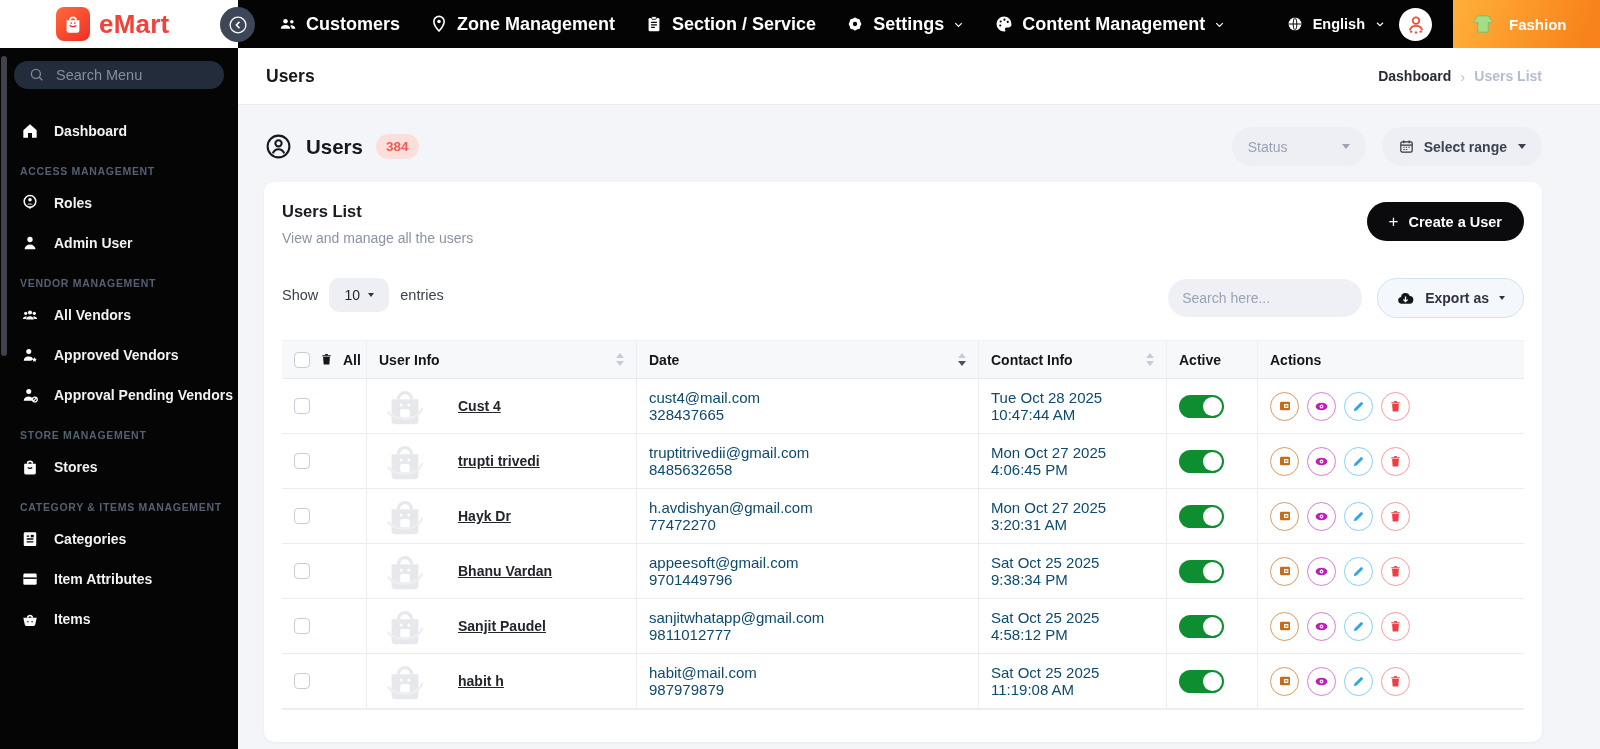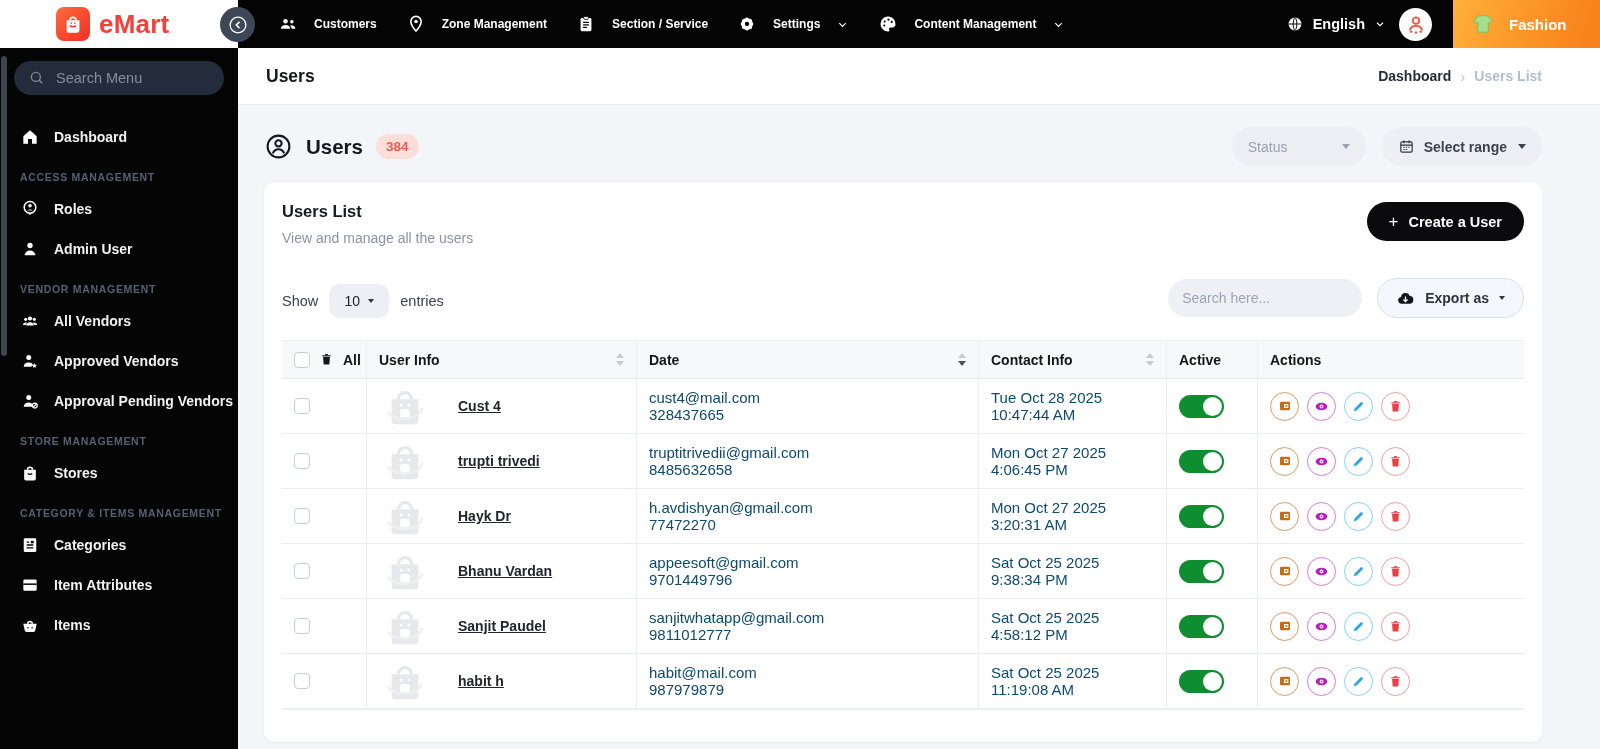--- a/index.html
+++ b/index.html
@@ -10,31 +10,31 @@
   }
   svg { display:block; }
 
   
   .topbar { position:absolute; top:0; left:0; right:0; height:48px; background:#040405; display:flex; align-items:center; z-index:5; }
   .brand { width:238px; height:48px; background:#fff; display:flex; align-items:center; gap:9px; padding-left:56px; flex:0 0 auto; }
   .brand-logo { width:34px; height:34px; border-radius:8px; background:linear-gradient(140deg,#ff6a3c,#ef2f26); display:flex; align-items:center; justify-content:center; }
   .brand-name { font-size:26px; font-weight:700; color:#f2413a; letter-spacing:.2px; }
   .collapse-btn { position:absolute; left:220px; top:7px; width:35px; height:35px; border-radius:50%; background:#3d4757; display:flex; align-items:center; justify-content:center; cursor:pointer; z-index:6; }
   .nav-items { display:flex; align-items:center; gap:29px; margin-left:40px; }
-  .nav-item { display:flex; align-items:center; gap:16px; color:#fff; font-size:12px; font-weight:600; cursor:pointer; white-space:nowrap; }
+  .nav-item { display:flex; align-items:center; gap:8px; color:#fff; font-size:18px; font-weight:600; cursor:pointer; white-space:nowrap; }
   .nav-right { margin-left:auto; display:flex; align-items:center; gap:13px; }
   .lang { display:flex; align-items:center; gap:9px; color:#fff; font-size:14.5px; font-weight:600; cursor:pointer; }
   .avatar { width:33px; height:33px; border-radius:50%; background:#fff; display:flex; align-items:center; justify-content:center; cursor:pointer; margin-right:8px; }
   .store-block { width:147px; height:48px; background:linear-gradient(110deg,#ffb03a 0%,#f8821b 90%); display:flex; align-items:center; gap:12px; padding-left:16px; cursor:pointer; }
   .store-name { color:#fff; font-size:15px; font-weight:700; }
 
   
   .sidebar { position:absolute; top:48px; left:0; bottom:0; width:238px; background:#050506; padding:13px 14px 0 14px; }
   .sb-scroll { position:absolute; left:1px; top:8px; width:6px; height:300px; border-radius:3px; background:#3f434b; }
-  .sb-search { height:34px; border-radius:19px; background:#222c3a; display:flex; align-items:center; gap:10px; padding:0 14px; margin-bottom:22px; }
+  .sb-search { height:28px; border-radius:19px; background:#222c3a; display:flex; align-items:center; gap:10px; padding:0 14px; margin-bottom:22px; }
   .sb-search input { background:transparent; border:none; outline:none; color:#aeb6c6; font-size:14.5px; font-family:"Liberation Sans",sans-serif; width:150px; }
   .sb-search input::placeholder { color:#848e9f; }
   .sb-item { display:flex; align-items:center; gap:14px; color:#f2f2f2; font-size:14px; font-weight:600; padding:10px 6px; border-radius:6px; cursor:pointer; white-space:nowrap; }
   .sb-label { font-size:10.5px; font-weight:700; letter-spacing:.7px; color:#556070; margin:14px 6px 6px 6px; white-space:nowrap; }
   .sb-icon { width:20px; height:20px; flex:0 0 auto; }
 
   
   .main { position:absolute; left:238px; top:48px; right:0; bottom:0; overflow:hidden; }
   .pagebar { height:57px; background:#fff; border-bottom:1px solid #eaedf3; display:flex; align-items:center; padding:0 58px 0 28px; }
   .page-title { font-size:17.5px; font-weight:700; color:#17181d; }
@@ -55,21 +55,21 @@
   .caret-grey { width:0;height:0;border-left:4px solid transparent;border-right:4px solid transparent;border-top:5px solid #9aa3b4; }
   .caret-dark { width:0;height:0;border-left:4px solid transparent;border-right:4px solid transparent;border-top:5px solid #3b4250; margin-left:2px;}
 
   .card { margin-top:16px; background:#fff; border-radius:10px; box-shadow:0 1px 3px rgba(25,39,70,.05); padding:20px 18px; height:560px; }
   .card-head { display:flex; align-items:flex-start; }
   .card-title { font-size:16.5px; font-weight:700; color:#191a20; }
   .card-sub { font-size:14px; color:#8b93a3; margin-top:9px; }
   .create-btn { margin-left:auto; background:#0b0b0e; color:#fff; border:none; border-radius:21px; height:39px; padding:0 22px; font-size:14.5px; font-weight:600; font-family:"Liberation Sans",sans-serif; display:flex; align-items:center; gap:10px; cursor:pointer; }
   .plus { font-size:17px; font-weight:400; }
 
-  .controls-row { display:flex; align-items:flex-end; margin-top:32px; }
+  .controls-row { display:flex; align-items:flex-start; margin-top:32px; }
   .show-group { display:flex; align-items:center; gap:11px; font-size:14.5px; color:#3a414d; }
   .page-size { width:60px; height:34px; background:#edeff4; border-radius:10px; display:flex; align-items:center; justify-content:center; gap:8px; font-size:14px; color:#23252c; cursor:pointer; }
   .caret-sm { width:0;height:0;border-left:3.5px solid transparent;border-right:3.5px solid transparent;border-top:4.5px solid #30343d; }
   .controls-right { margin-left:auto; display:flex; align-items:center; gap:15px; }
   .search-box { width:194px; height:38px; border-radius:19px; background:#eef0f5; display:flex; align-items:center; padding:0 14px; }
   .search-box input { flex:1; background:transparent; border:none; outline:none; font-size:14px; color:#3a414d; font-family:"Liberation Sans",sans-serif; }
   .search-box input::placeholder { color:#9aa3b4; }
   .export-btn { height:40px; border-radius:20px; background:#f4f8fc; border:1px solid #d3e2f1; display:flex; align-items:center; gap:10px; padding:0 18px; font-size:14px; font-weight:600; color:#2f3540; cursor:pointer; }
 
   

